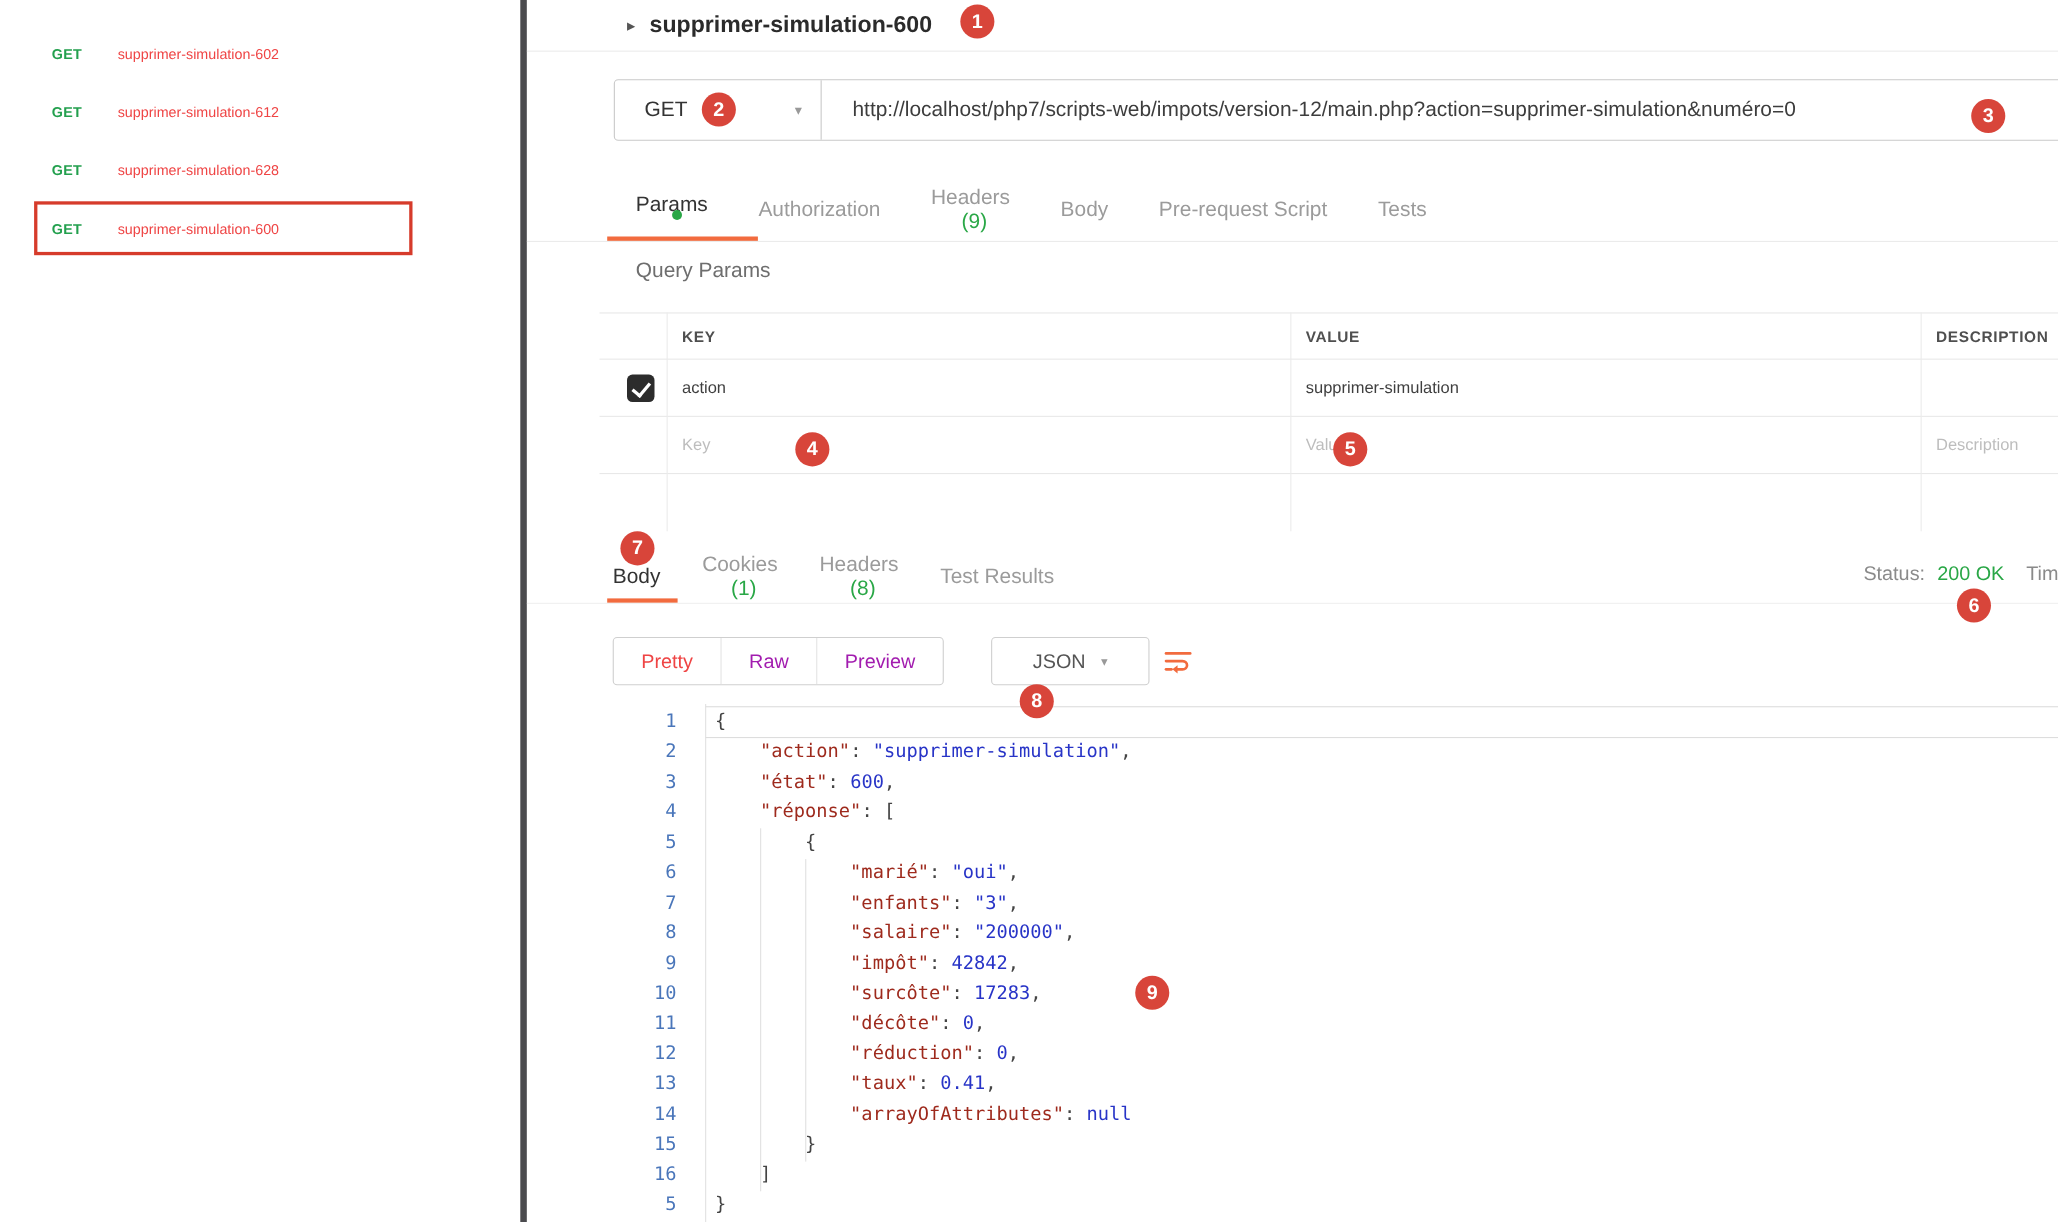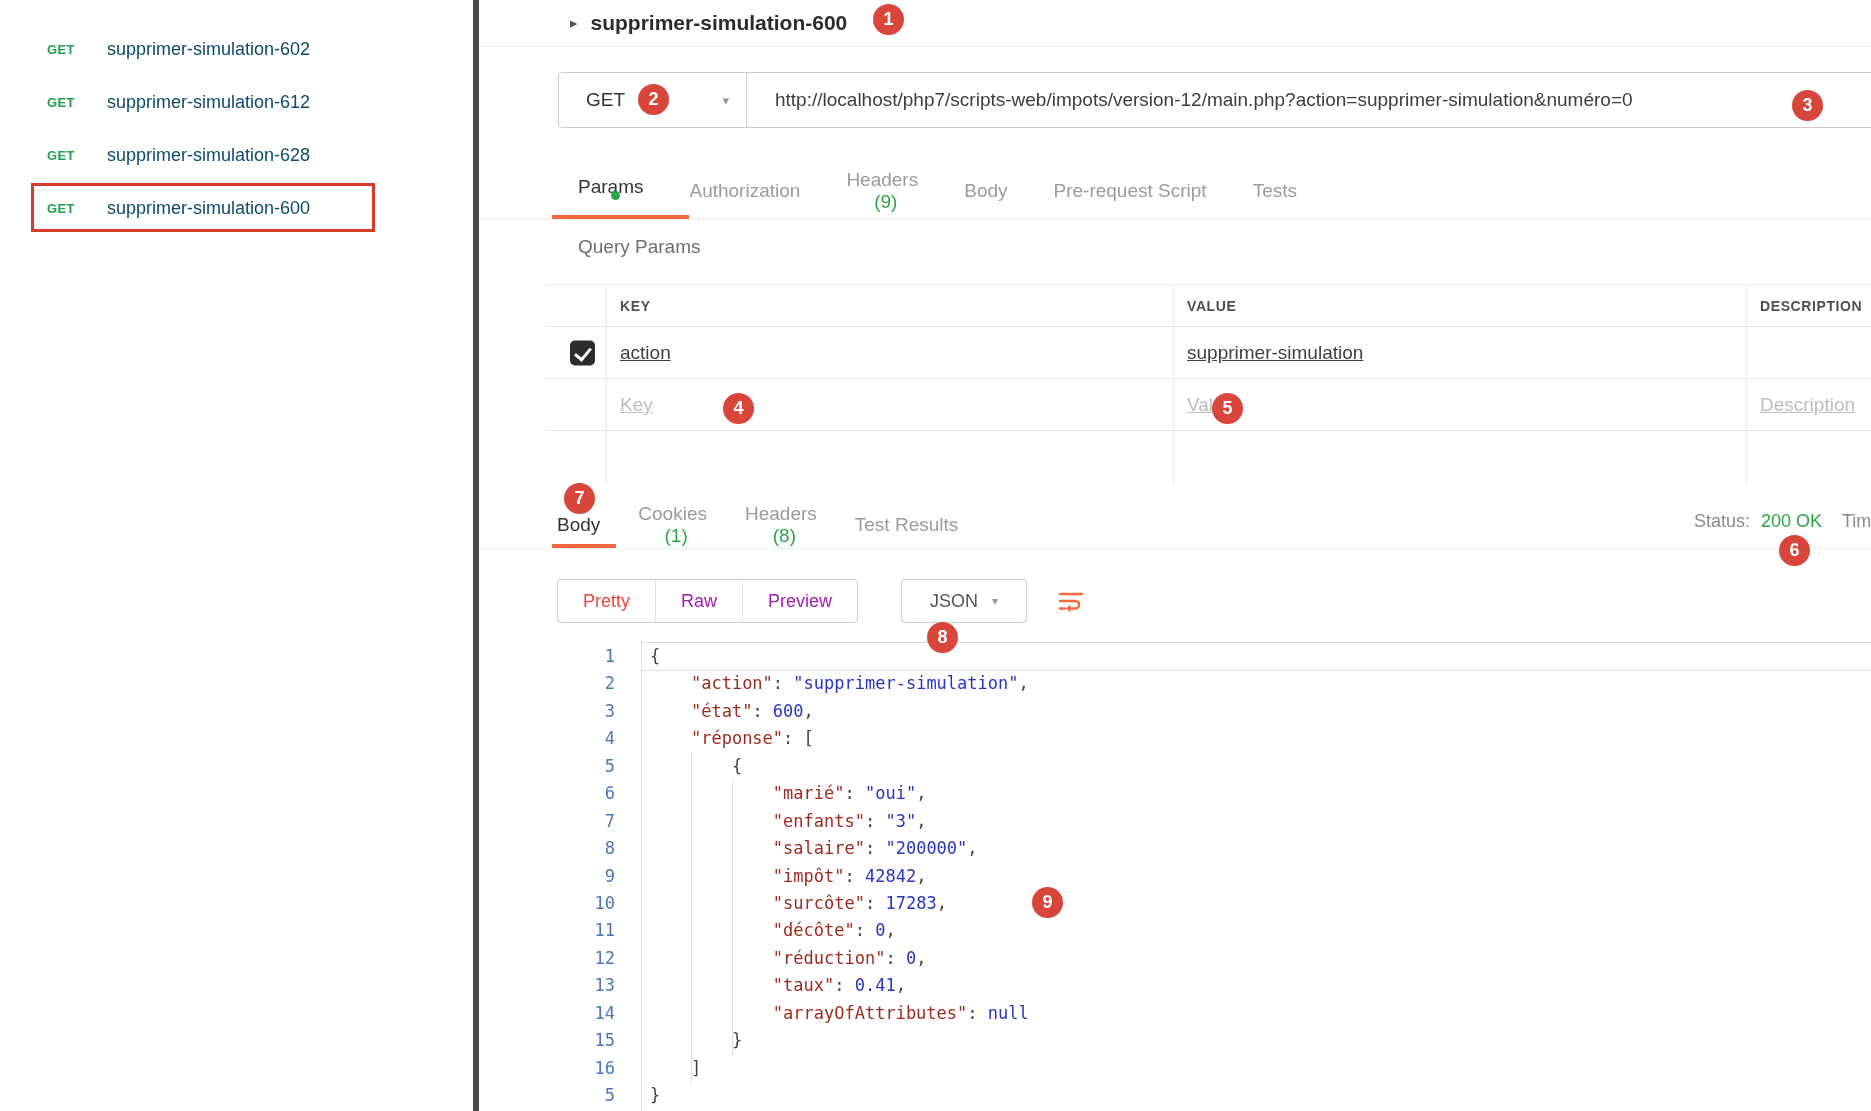--- a/index.html
+++ b/index.html
@@ -6,21 +6,21 @@
   html,body { background:#fff; }
   body { font-family:"Liberation Sans", sans-serif; color:#333; }
   .page { position:relative; width:1871px; height:1111px; overflow:hidden; background:#fff; }
 
   
   .sidebar { position:absolute; left:0; top:0; width:473px; height:1111px; background:#fff; }
   .sidebar-item { position:absolute; left:0; width:473px; height:53px; cursor:pointer; }
   .sidebar-item .method { position:absolute; left:47px; top:50%; transform:translateY(-50%);
     font-size:13px; font-weight:bold; color:#23a04e; letter-spacing:.3px; }
   .sidebar-item .name { position:absolute; left:107px; top:50%; transform:translateY(-50%);
-    font-size:18px; color:#0c4a6e; }
+    font-size:13px; color:#ef4444; }
   .sidebar-select-box { position:absolute; left:31px; top:183px; width:344px; height:49px;
     border:3px solid #d63b2b; pointer-events:none; }
 
   .divider { position:absolute; left:473px; top:0; width:6px; height:1111px; background:#4b4b4e; cursor:col-resize; }
 
   
   .main { position:absolute; left:479px; top:0; width:1392px; height:1111px; background:#fff; }
   .hline { position:absolute; left:0; right:0; height:1px; background:#ebebeb; }
   .title-line { top:46px; }
   .tabs-line { top:219px; }
@@ -46,21 +46,21 @@
   .tab-dot { width:9px; height:9px; border-radius:50%; background:#29a746; margin-left:9px; transform:translateY(-7px); }
   .params-underline { position:absolute; left:73px; top:215px; width:137px; height:4px; background:#f26b3e; }
 
   .qp-title { position:absolute; left:99px; top:236px; font-size:19px; color:#6e6e6e; }
 
   .qp-table { position:absolute; left:66px; top:284px; right:0; height:199px; }
   .qp-header { position:relative; height:43px; border-top:1px solid #e8e8e8; border-bottom:1px solid #e8e8e8; }
   .hcol { position:absolute; top:50%; transform:translateY(-50%); font-size:14px; font-weight:bold;
     color:#4f4f4f; letter-spacing:.6px; }
   .qp-row { position:relative; height:52px; border-bottom:1px solid #e8e8e8; }
-  .cell { position:absolute; top:50%; transform:translateY(-50%); font-size:19px; color:#3f3f3f; white-space:nowrap;text-decoration:underline; }
+  .cell { position:absolute; top:50%; transform:translateY(-50%); font-size:15px; color:#3f3f3f; white-space:nowrap; }
   .c0 { left:75px; } .c1 { left:642px; } .c2 { left:1215px; }
   .qp-row.placeholder .cell { color:#bdbdbd; }
   .checkbox { position:absolute; left:25px; top:50%; transform:translateY(-50%); width:25px; height:25px;
     background:#2c2c2c; border-radius:5px; cursor:pointer; }
   .checkbox::after { content:""; position:absolute; left:8px; top:4px; width:7px; height:13px;
     border:solid #fff; border-width:0 3px 3px 0; transform:rotate(40deg); }
   .vline { position:absolute; top:0; bottom:0; width:1px; background:#ececec; }
   .v0 { left:61px; } .v1 { left:628px; } .v2 { left:1201px; }
 
   .resp-tabs { position:absolute; left:78px; top:501px; height:47px; display:flex; align-items:center;
@@ -69,21 +69,21 @@
   .status { position:absolute; left:1215px; top:511px; font-size:18px; color:#8a8a8a; white-space:nowrap; }
   .status .ok { color:#29a746; margin-left:6px; }
   .time { position:absolute; left:1363px; top:511px; font-size:18px; color:#8a8a8a; white-space:nowrap; }
 
   .view-group { position:absolute; left:78px; top:579px; height:44px; display:flex;
     border:1px solid #cfcfcf; border-radius:4px; overflow:hidden; }
   .view-btn { display:flex; align-items:center; padding:0 25px; font-size:18px; color:#a21caf;
     border-left:1px solid #e4e4e4; cursor:pointer; }
   .view-btn:first-child { border-left:none; }
   .view-btn.active { color:#ef4444; }
-  .format-select { position:absolute; left:422px; top:579px; width:126px; height:44px;
+  .format-select { position:absolute; left:422px; top:579px; width:144px; height:44px;
     border:1px solid #cfcfcf; border-radius:4px; display:flex; align-items:center; justify-content:center;
     gap:14px; font-size:18px; color:#555; cursor:pointer; }
   .format-caret { font-size:12px; color:#999; }
   .wrap-btn { position:absolute; left:565px; top:579px; width:54px; height:44px;
     display:flex; align-items:center; justify-content:center; cursor:pointer; }
 
   
   .code-area { position:absolute; left:0; top:640px; right:0; bottom:0;
     font-family:"DejaVu Sans Mono","Liberation Mono",monospace; font-size:17px; }
   .gutter-line { position:absolute; left:162px; top:0; bottom:0; width:1px; background:#e2e2e2; }

